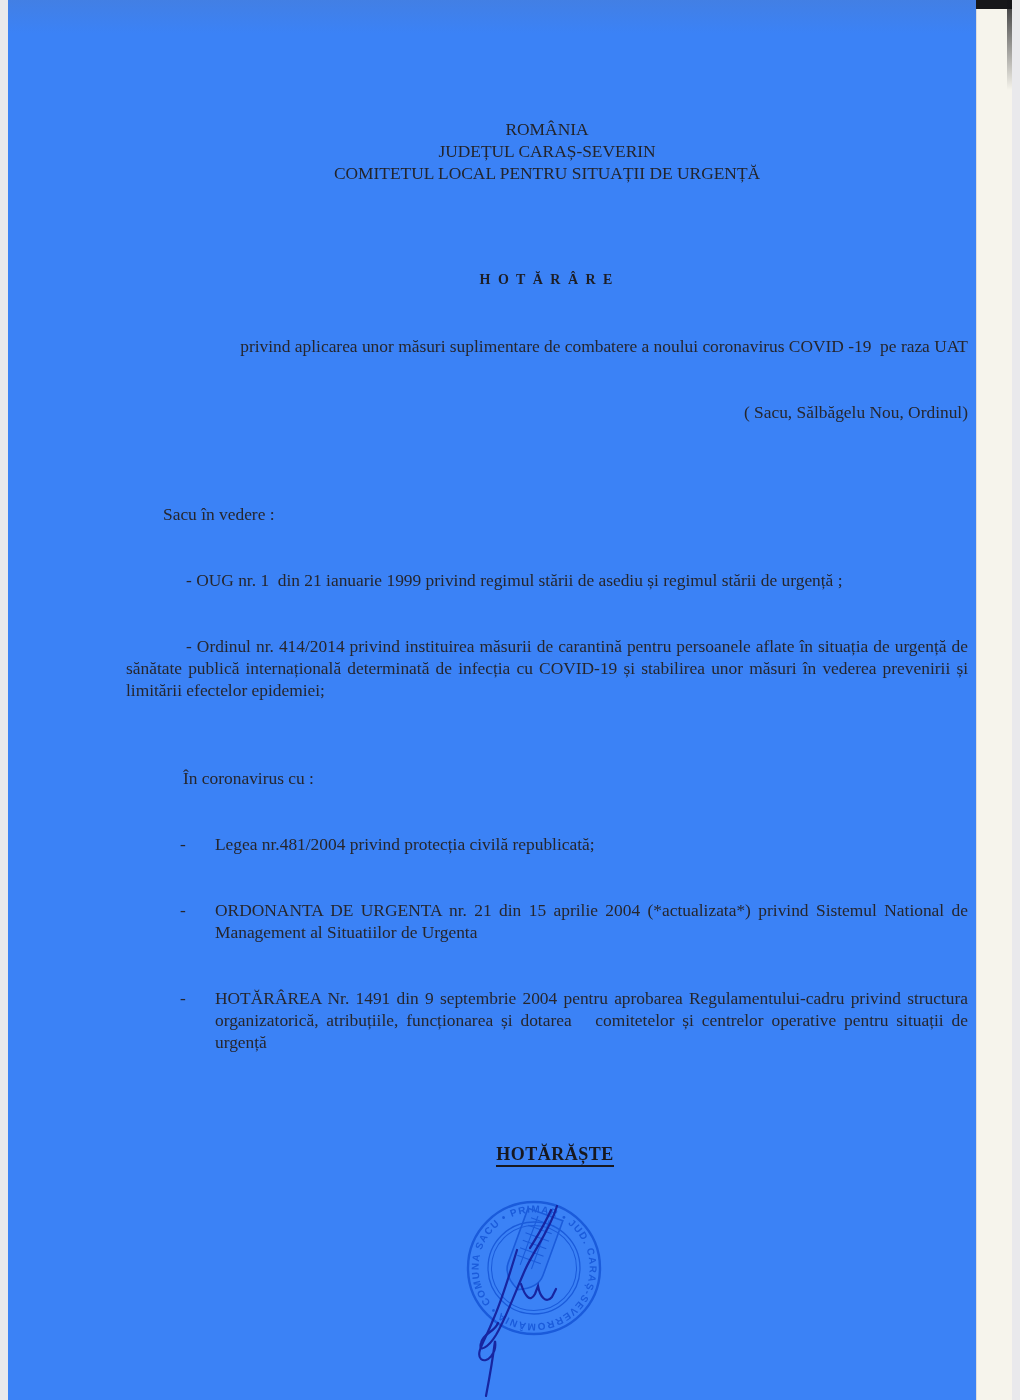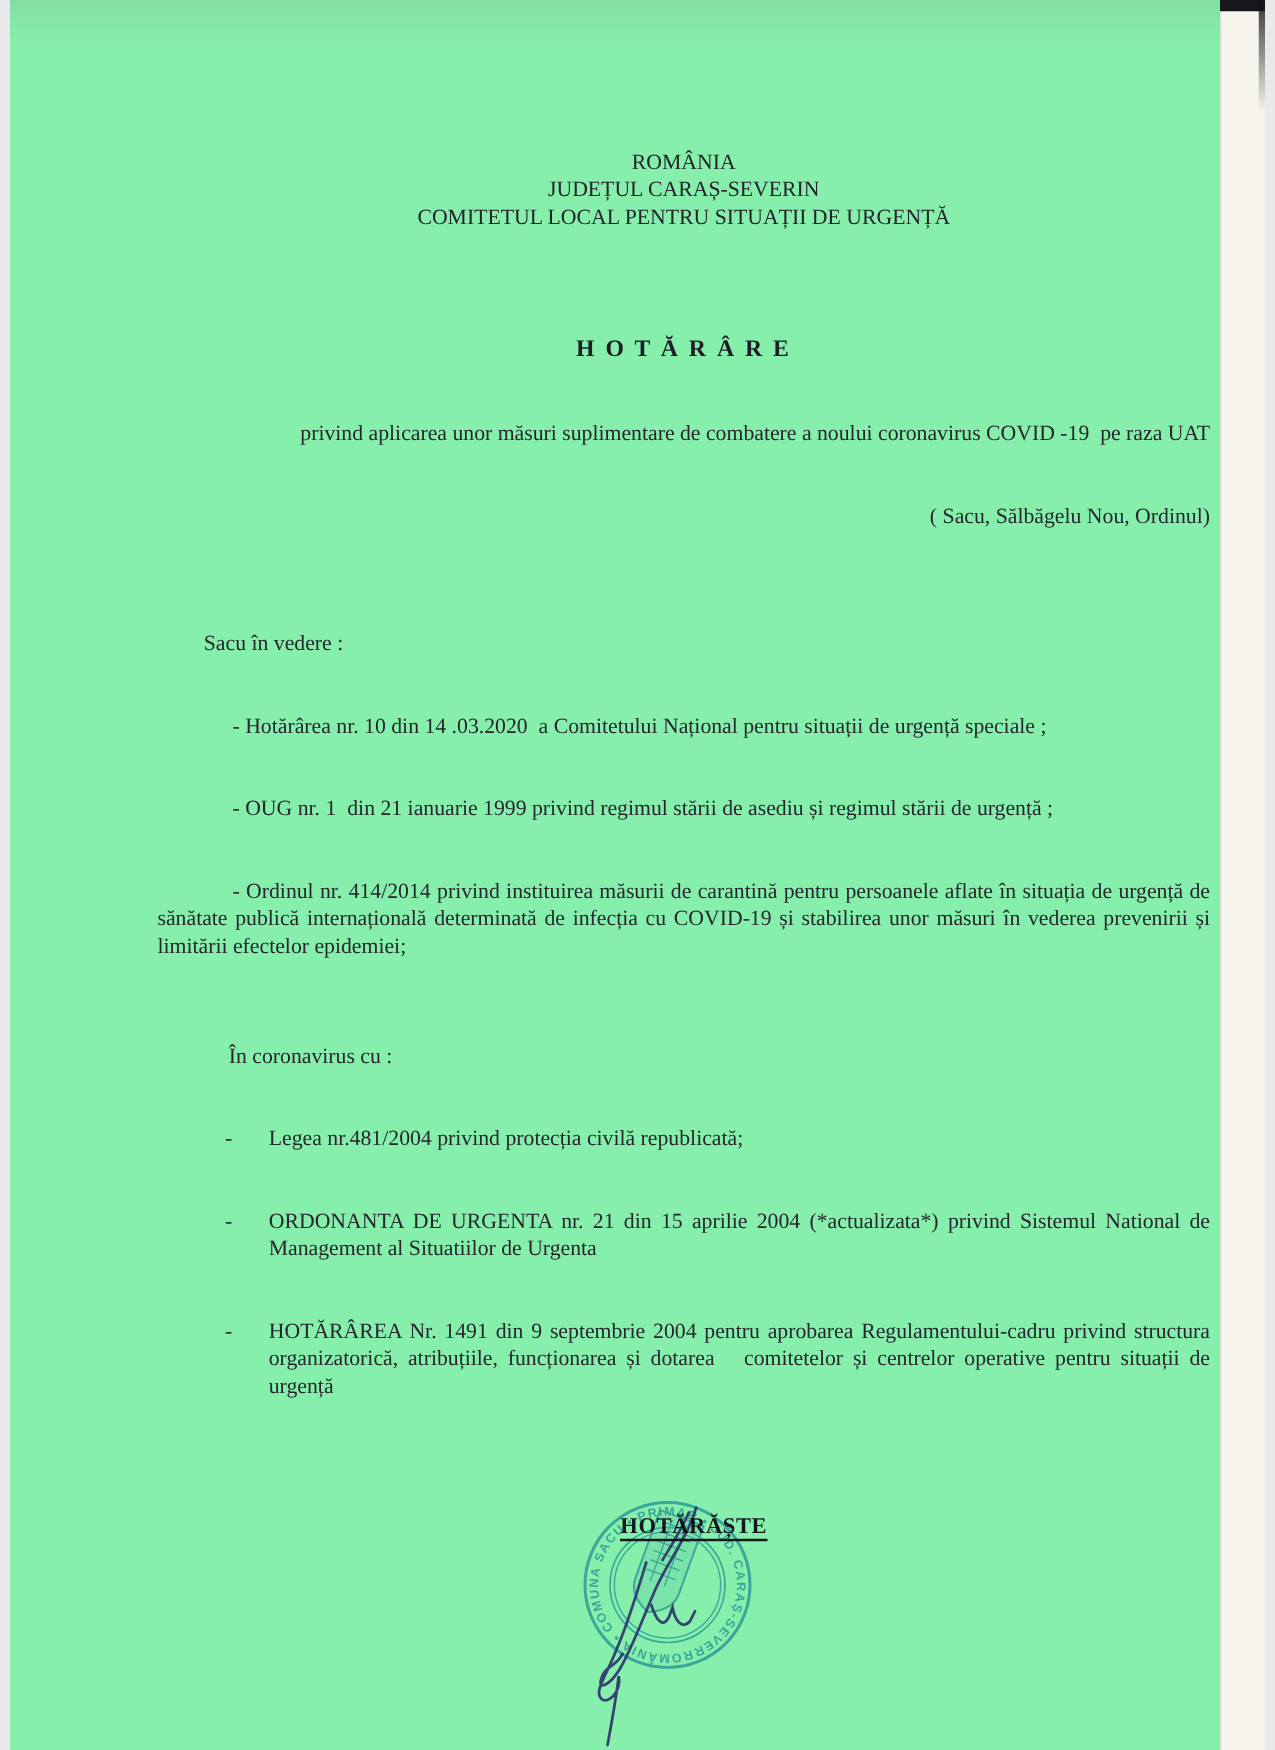--- a/index.html
+++ b/index.html
@@ -1,20 +1,20 @@
 <!DOCTYPE html>
 <html lang="ro"><head>
 <meta charset="utf-8">
 <style>
   html,body{margin:0;padding:0;background:#e9e9ec;}
   .page{
     position:relative;
     width:1004px;height:1400px;
     margin:0 auto;
-    background:#86efac;
+    background:#3b82f6;
     font-family:"Liberation Serif","DejaVu Serif",serif;
     font-size:17.4px;
     line-height:22px;
     color:#26262d;
     overflow:hidden;
   }
   
   .scan-top{position:absolute;top:0;left:0;right:0;height:34px;
     background:linear-gradient(to bottom,rgba(110,110,122,.14),rgba(110,110,122,0));}
   .scan-right{position:absolute;top:0;right:0;width:35px;height:1400px;
@@ -23,21 +23,21 @@
   .scan-corner2{position:absolute;top:0;right:0;width:5px;height:90px;
     background:linear-gradient(to bottom,rgba(20,20,24,.85),rgba(20,20,24,0));}
 
   .content{
     position:absolute;left:118px;top:52px;width:842px;
     white-space:pre-wrap;
   }
   p{margin:0;padding:0;}
   .just{text-align:justify;}
   .doc-header{text-align:center;color:#23242b;}
-  .title{margin-top:19px;text-align:center;font-weight:bold;font-size:19px;letter-spacing:2px;color:#1d1e26;}
+  .title{margin-top:19px;text-align:center;font-weight:bold;font-size:14px;letter-spacing:2px;color:#1d1e26;}
   .subtitle{text-align:right;}
   .avand{margin-top:14px;text-indent:37px;}
   .pre-item{text-indent:60px;}
   .conf-head{text-indent:57px;}
   .c-item{padding-left:89px;text-indent:-35px;text-align:justify;}
   .c-marker{display:inline-block;width:35px;text-indent:0;}
   .decides{margin:24px 0 20px 0;text-align:center;}
   .decides span{font-weight:bold;font-size:18px;letter-spacing:.5px;color:#17181f;
     border-bottom:2px solid #17181f;padding-bottom:1px;margin-left:16px;}
   .art{text-align:justify;}
@@ -59,21 +59,20 @@
 
   <div class="content">
 
     <div class="doc-header"><p>ROMÂNIA</p><p>JUDEȚUL CARAȘ-SEVERIN</p><p>COMITETUL LOCAL PENTRU SITUAȚII DE URGENȚĂ</p></div>
 
     <p class="title">H O T Ă R Â R E</p>
     <p class="subtitle">privind aplicarea unor măsuri suplimentare de combatere a noului coronavirus COVID -19  pe raza UAT</p>
     <p class="subtitle">( Sacu, Sălbăgelu Nou, Ordinul)</p>
 
     <p class="avand">Sacu în vedere :</p>
-    <p class="pre-item">- Hotărârea nr. 10 din 14 .03.2020  a Comitetului Național pentru situații de urgență speciale ;</p>
     <p class="pre-item">- OUG nr. 1  din 21 ianuarie 1999 privind regimul stării de asediu și regimul stării de urgență ;</p>
     <p class="pre-item just">- Ordinul nr. 414/2014 privind instituirea măsurii de carantină pentru persoanele aflate în situația de urgență de sănătate publică internațională determinată de infecția cu COVID-19 și stabilirea unor măsuri în vederea prevenirii și limitării efectelor epidemiei;</p>
 
     <p class="conf-head">În coronavirus cu :</p>
     <div class="c-item"><span class="c-marker">-</span><span>Legea nr.481/2004 privind protecția civilă republicată;</span></div>
     <div class="c-item"><span class="c-marker">-</span><span>ORDONANTA DE URGENTA nr. 21 din 15 aprilie 2004 (*actualizata*) privind Sistemul National de Management al Situatiilor de Urgenta</span></div>
     <div class="c-item"><span class="c-marker">-</span><span>HOTĂRÂREA Nr. 1491 din 9 septembrie 2004 pentru aprobarea Regulamentului-cadru privind structura organizatorică, atribuțiile, funcționarea și dotarea   comitetelor și centrelor operative pentru situații de urgență</span></div>
 
     <div class="decides"><span>HOTĂRĂȘTE</span></div>
 

